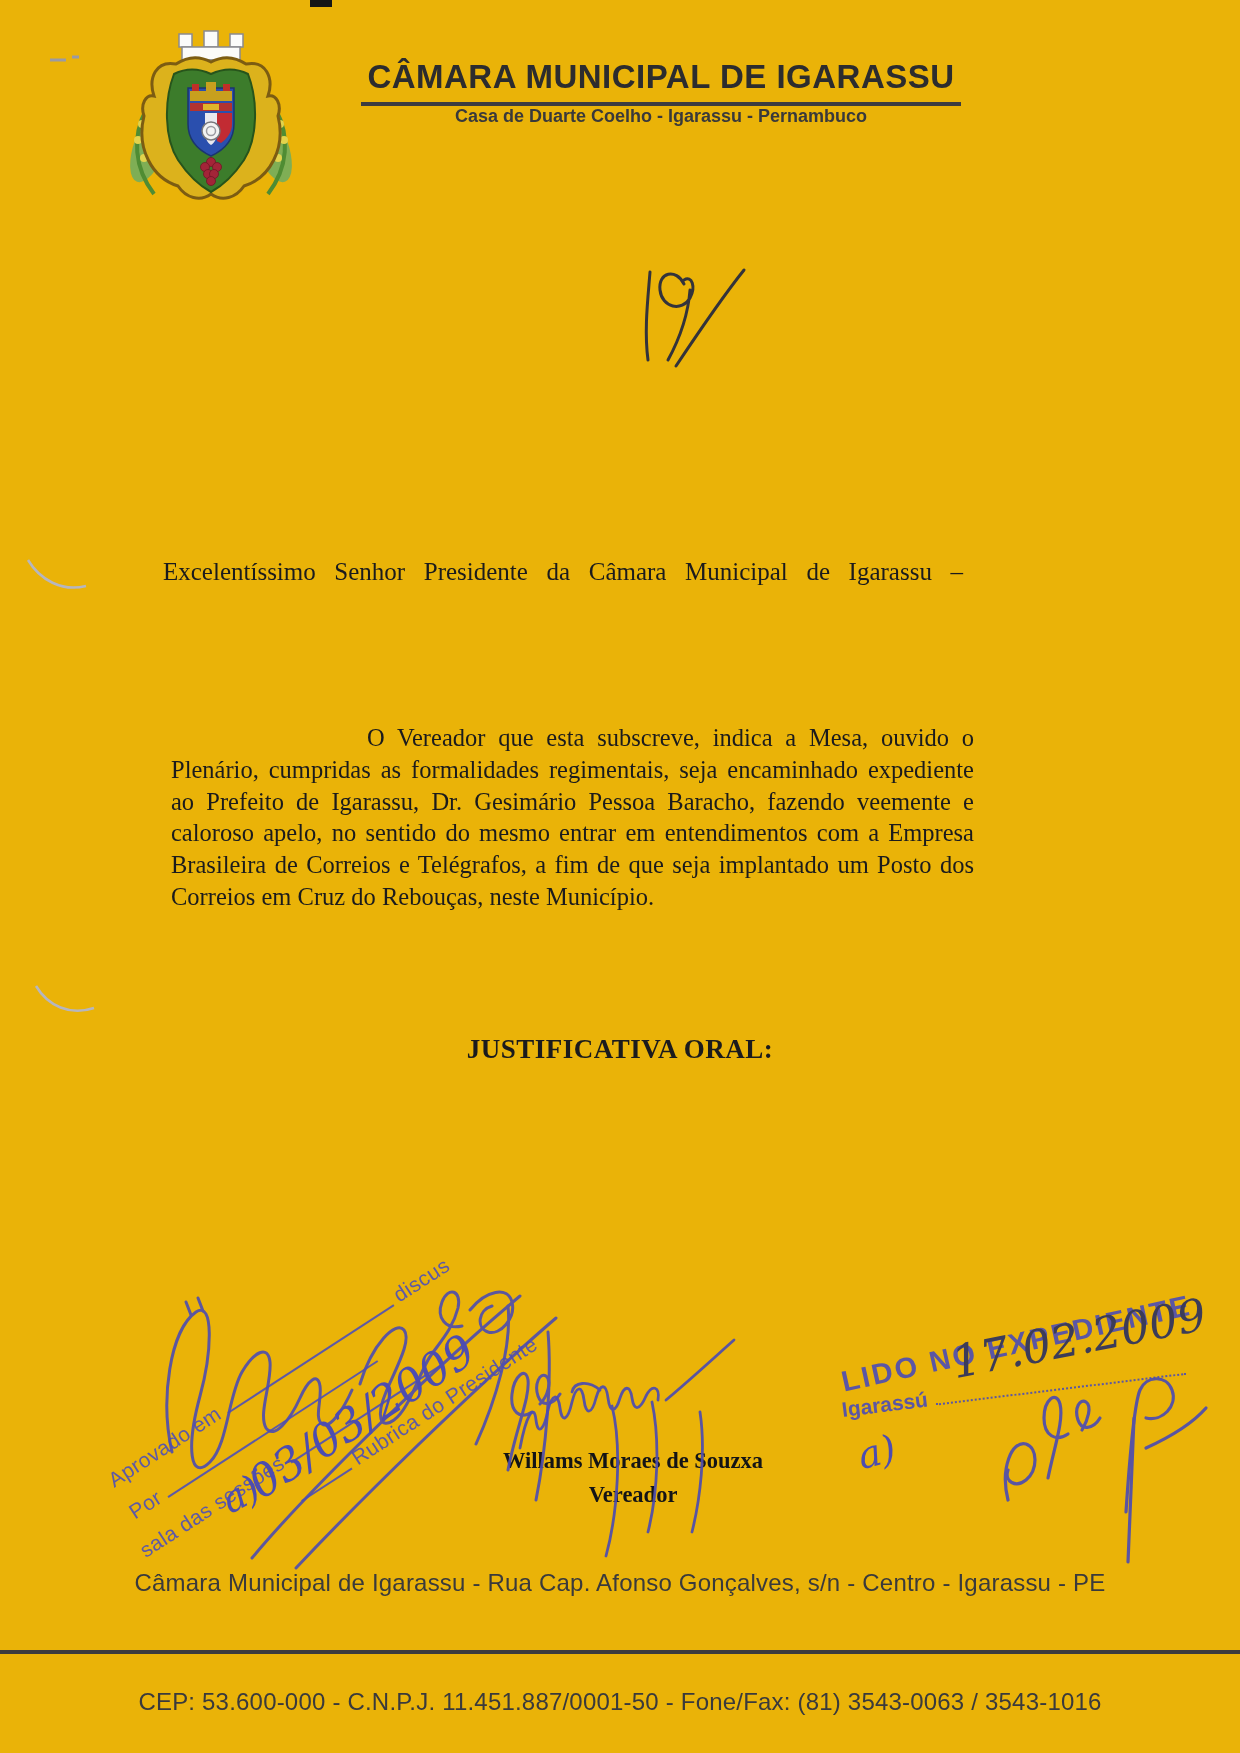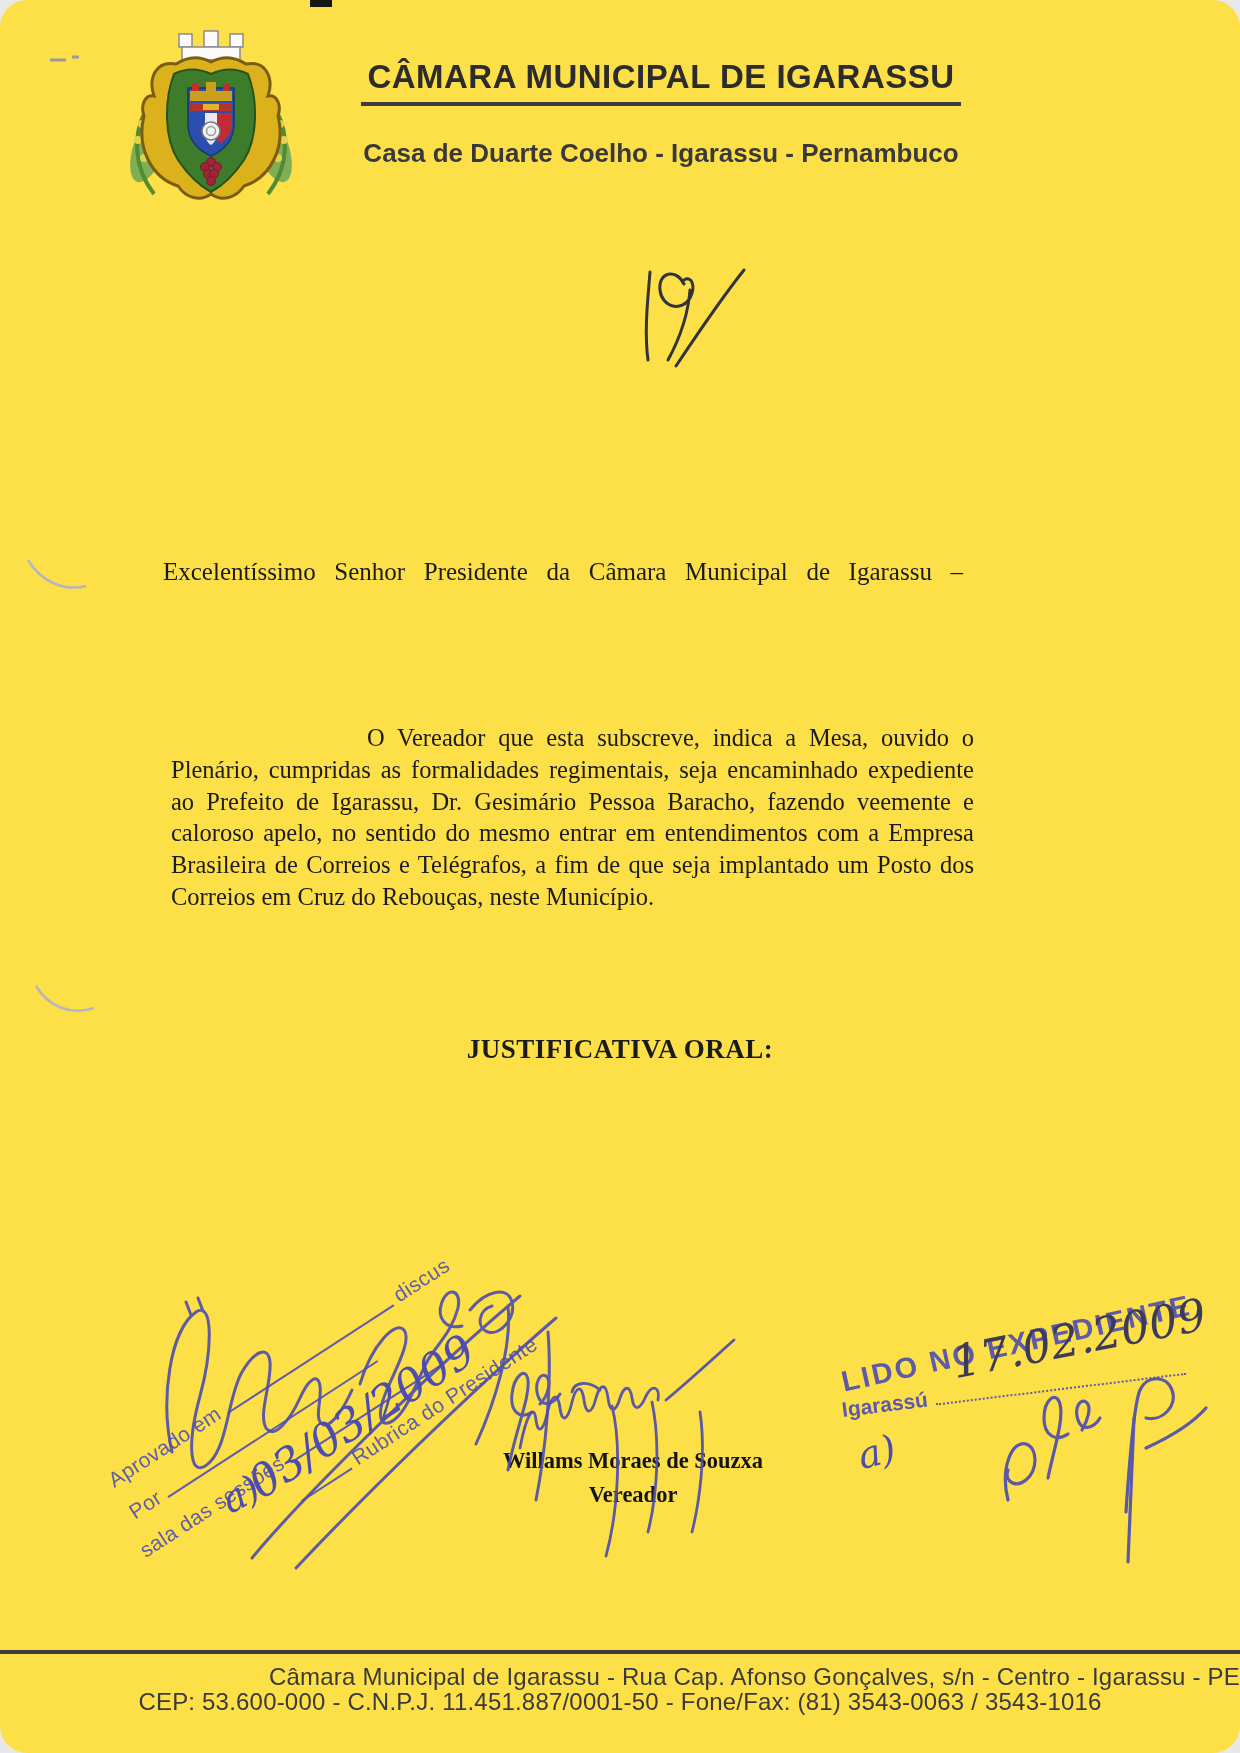--- a/index.html
+++ b/index.html
@@ -1,30 +1,30 @@
 <!DOCTYPE html>
 <html lang="pt"><head>
 <meta charset="utf-8">
 <style>
   html,body{margin:0;padding:0;background:#e8e8e8;}
   .page{
     position:relative; width:1240px; height:1753px; margin:0 auto;
-    background:#fde047; overflow:hidden;
-    font-family:"Liberation Serif", serif; color:#1c1c1e;border-radius:27px;
+    background:#eab308; overflow:hidden;
+    font-family:"Liberation Serif", serif; color:#1c1c1e;
   }
   .abs{position:absolute;}
 
   
   .crest{left:126px; top:28px;}
   .header-text{left:308px; top:58px; width:706px; text-align:center; font-family:"Liberation Sans", sans-serif;}
   .header-title{
     display:inline-block; font-size:33px; font-weight:bold; letter-spacing:.5px; color:#2c2c2e;
     border-bottom:4px solid #3c3c40; padding:0 6px 6px 6px;
   }
-  .header-sub{margin-top:32px; font-size:26px; font-weight:bold; color:#39393b;text-align:center;}
+  .header-sub{margin-top:0; font-size:18px; font-weight:bold; color:#39393b;text-align:center;}
 
   
   .doc-title{left:0; top:298px; width:100%; display:flex; justify-content:center; align-items:baseline;
     font-weight:bold; font-size:31px; color:#1d1d20; letter-spacing:.5px;}
   .doc-title .gap{display:inline-block; width:54px;}
   .hand19{left:632px; top:258px; z-index:6;}
 
   
   .addressee{left:163px; top:552px; width:800px; font-weight:normal; font-size:25px; line-height:40px; color:#1b1b1d;}
   .addressee .l1{text-align:justify; text-align-last:justify;}
@@ -64,21 +64,21 @@
     font-family:"Liberation Sans", sans-serif; font-weight:bold; font-size:29px; letter-spacing:2.5px;
     color:#4f4fb2; opacity:.92; white-space:nowrap; z-index:5;}
   .stamp-lido-place{left:842px; top:1398px; transform:rotate(-7deg); transform-origin:0 50%;
     font-family:"Liberation Sans", sans-serif; font-weight:bold; font-size:21px; color:#4f4fb2; opacity:.92; z-index:5; white-space:nowrap;}
   .dotfill{display:inline-block; width:252px; border-bottom:2.5px dotted #4f4fb2; height:16px; margin-left:8px;}
 
   
   .footer-rule{left:0; top:1650px; width:1240px; height:4px; background:#3c3c3e;}
   .footer-text{left:0; width:100%; text-align:center; font-family:"Liberation Sans", sans-serif;
     font-size:24px; color:#3a3a3c; letter-spacing:.2px;}
-  .ft1{top:1663px;text-align:right;}
+  .ft1{top:1569px;}
   .ft2{top:1688px;}
 
   .ink-overlay{left:0; top:0; z-index:6; pointer-events:none;}
 </style>
 </head>
 <body>
 
 <div class="page">
 
   <svg class="abs crest" width="170" height="175" viewBox="0 0 170 175">

